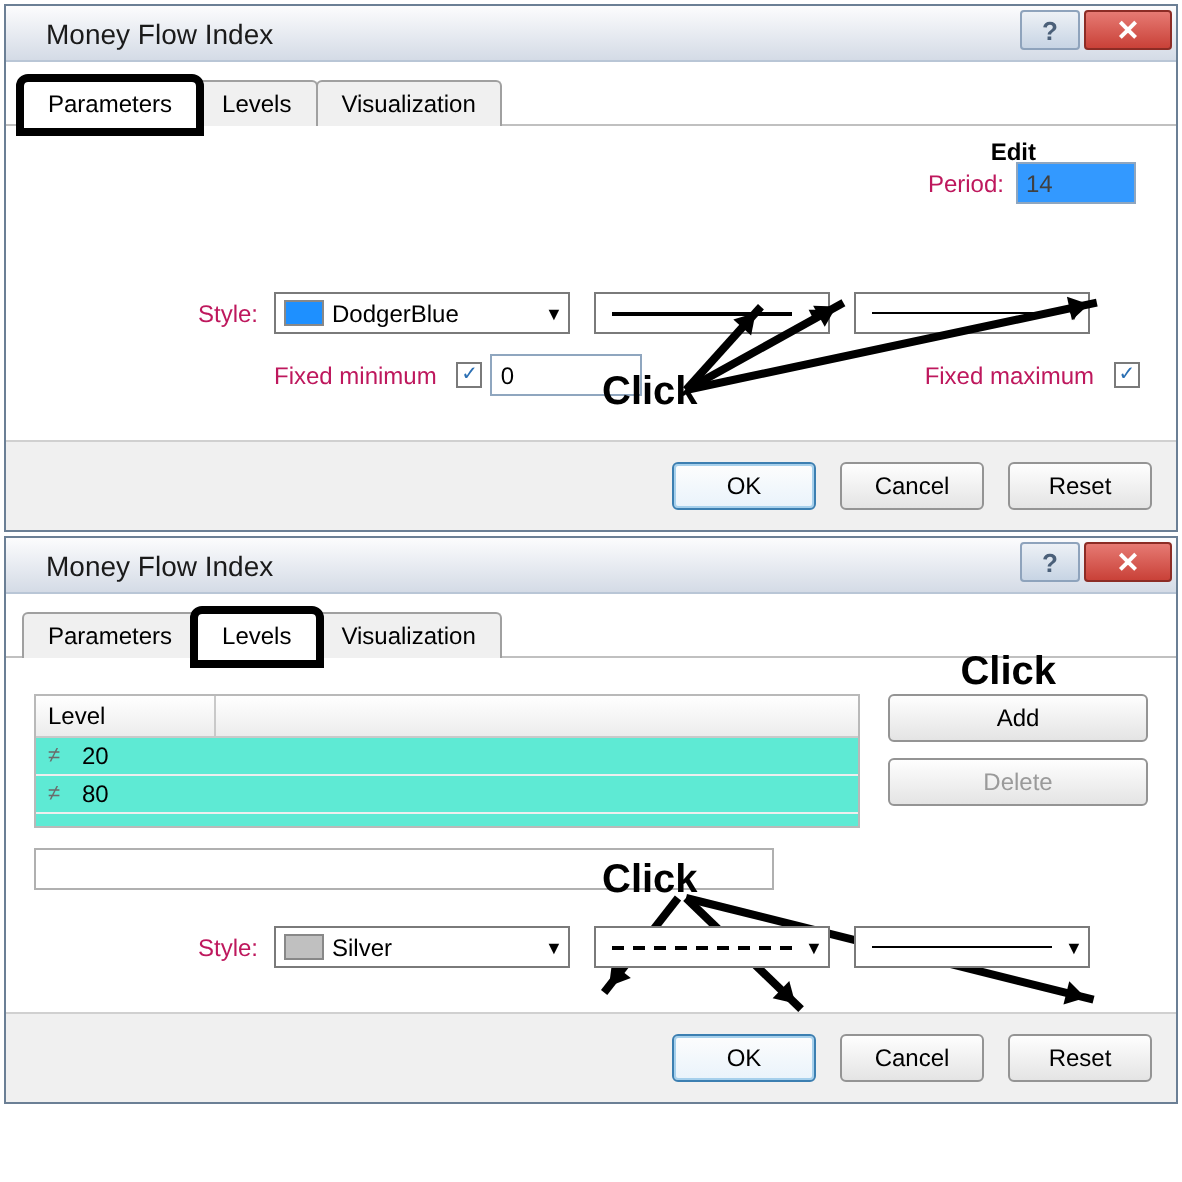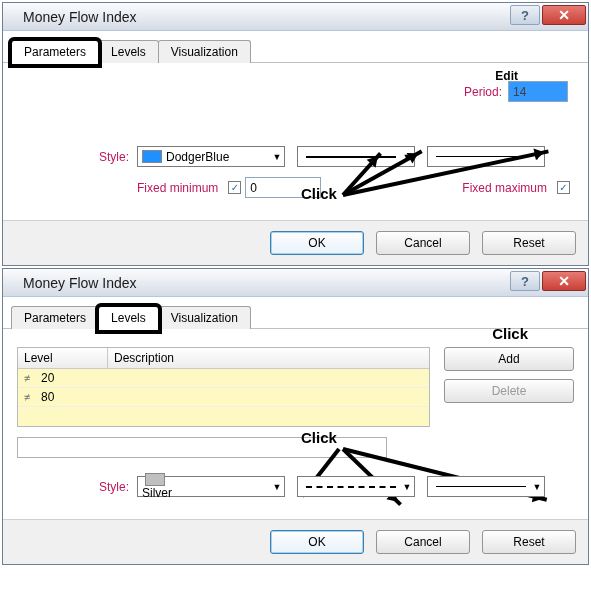--- a/index.html
+++ b/index.html
@@ -45,21 +45,21 @@
     border: 1px solid #8c2c25;
     border-radius: 2px;
     display:flex;align-items:center;justify-content:center;
     color:#fff;font-weight:bold;font-size:14px;
     margin-left:2px;
     cursor: default;
   }
   .annot {
     position: absolute;
     font-weight: bold;
-    font-size: 15px;
+    font-size: 20px;
     color:#000;
     pointer-events:none;
   }
   .tab-row {
     display:flex;
     padding-top:6px;
     padding-left:8px;
     background:#fff;
     border-bottom:1px solid #c0c0c0;
     position:relative;
@@ -114,35 +114,35 @@
     color:#000;font-size:9px;
   }
   .swatch { width:20px;height:13px;display:inline-block;margin-right:4px;border:1px solid #888;}
   .line-solid { flex:1;border-top:2px solid #000;margin:0 4px; }
   .line-dash { flex:1;border-top:2px dashed #000;margin:0 4px; }
   .line-thin { flex:1;border-top:1px solid #000;margin:0 4px; }
   .chk { width:13px;height:13px;border:1px solid #7a7a7a;background:#fff;display:inline-flex;align-items:center;justify-content:center;vertical-align:middle; margin:0 4px;}
   .chk.on::after { content:"✓"; font-size:10px; color:#2b6fb3; line-height:10px;}
   .btn-row { display:flex; justify-content:flex-end; gap:12px; padding:10px 12px; background:#f0f0f0; border-top:1px solid #d0d0d0;}
   .btn {
-    width:94px;height:24px;
+    width:72px;height:24px;
     background:linear-gradient(#fefefe,#e4e4e4);
     border:1px solid #949494;
     border-radius:3px;
     display:flex;align-items:center;justify-content:center;
     cursor:default;
   }
   .btn.primary { border:1px solid #3c7fb1; box-shadow:0 0 0 1px #a6d0ec inset; background:linear-gradient(#fdfdfd,#e9f3fb);}
   
   .tbl-wrap { display:flex; gap:14px;}
   .tbl {
     flex:1;
     border:1px solid #b9b9b9;
-    background:#fef9c3;
-    height:80px;
+    background:#5eead4;
+    height:67px;
     display:flex;flex-direction:column;
   }
   .tbl-head{display:flex;background:linear-gradient(#fff,#ececec);border-bottom:1px solid #c9c9c9;}
   .tbl-head .c1{width:90px;padding:3px 6px;border-right:1px solid #c9c9c9;}
   .tbl-head .c2{flex:1;padding:3px 6px;}
   .tbl-row{display:flex;border-bottom:1px solid #eee;padding:1px 0;}
   .tbl-row .c1{width:90px;padding:1px 6px;display:flex;align-items:center;gap:3px;}
   .lvl-ico{display:inline-block;width:14px;color:#6b6b6b;font-size:11px;}
   .side-btns{width:130px;display:flex;flex-direction:column;gap:8px;}
   .side-btns .btn{width:100%;}
@@ -239,21 +239,20 @@
       <div class="tab">Visualization</div>
     </div>
   </div>
   <div class="body-panel">
     <div class="annot" style="top:-4px;right:60px;">Click</div>
 
     <div class="tbl-wrap">
       <div class="tbl">
         <div class="tbl-head">
           <div class="c1">Level</div>
-          <div class="c2">Description</div>
         </div>
         <div class="tbl-row">
           <div class="c1">
               <span class="lvl-ico">≠</span>
               <span>20</span>
             </div>
         </div>
         <div class="tbl-row">
           <div class="c1">
               <span class="lvl-ico">≠</span>
@@ -270,21 +269,21 @@
     <div class="empty-combo"></div>
 
     <div class="annot" style="top:100px;left:298px;">Click</div>
     <div class="arrow-line" style="top:118px;left:336px;width:60px;transform:rotate(128deg);"></div>
     <div class="arrow-line" style="top:118px;left:340px;width:80px;transform:rotate(44deg);"></div>
     <div class="arrow-line" style="top:118px;left:340px;width:210px;transform:rotate(14deg);"></div>
 
     <div class="row" style="margin-top:18px;">
       <span class="lbl">Style:</span>
       <div class="combo" style="width:148px;">
-        <span style="display:flex;align-items:center;flex-direction:column;">
+        <span style="display:flex;align-items:center;">
           <span class="swatch" style="background:#c0c0c0"></span>
           <span>Silver</span>
         </span>
         <span class="arrow">▼</span>
       </div>
       <div class="combo" style="width:118px;margin-left:12px;">
         <span class="line-dash"></span>
         <span class="arrow">▼</span>
       </div>
       <div class="combo" style="width:118px;margin-left:12px;">

